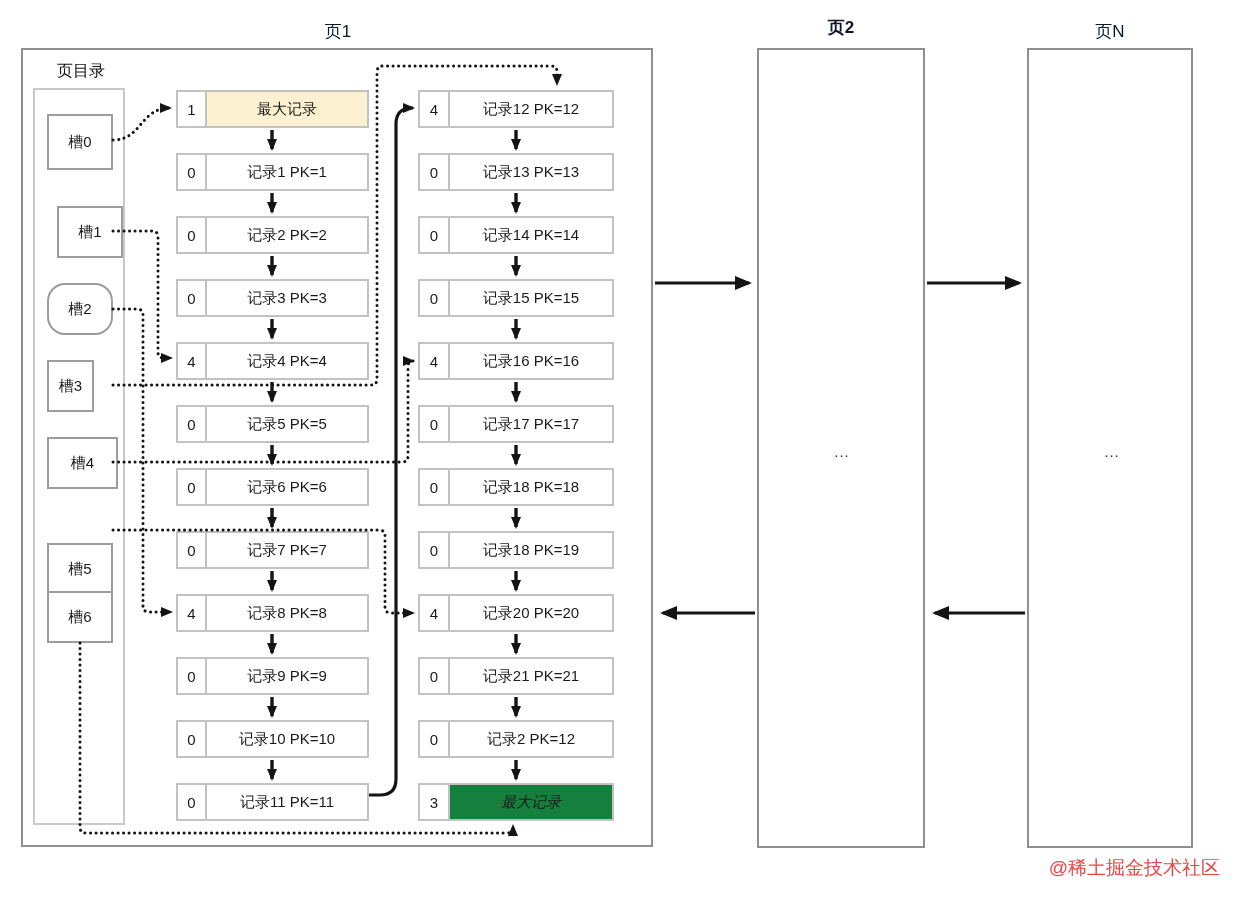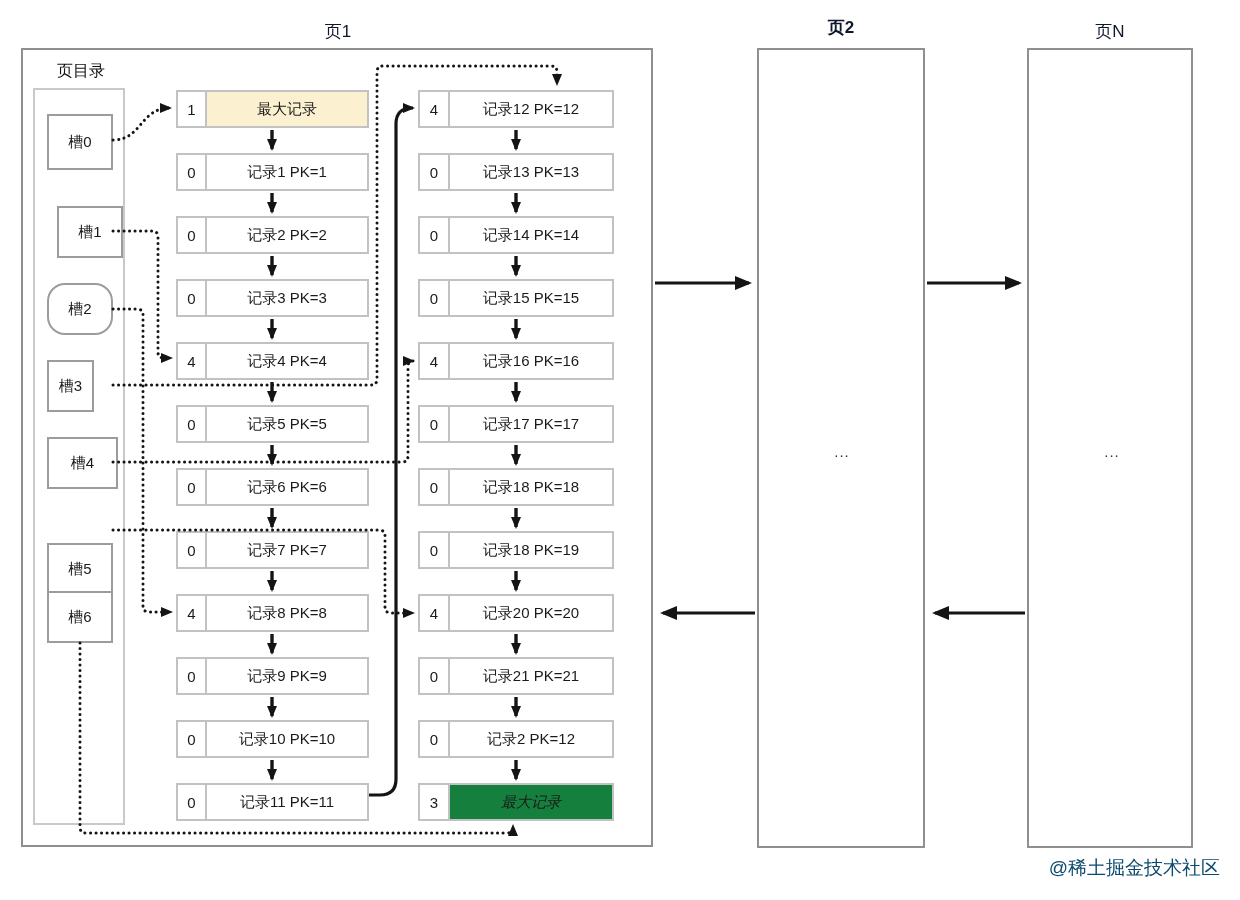--- a/index.html
+++ b/index.html
@@ -8,21 +8,21 @@
   .abs{position:absolute;box-sizing:border-box;}
   .page-title{font-size:17px;text-align:center;width:200px;color:#0f172a;}
   .page-box{border:2px solid #8f8f8f;background:#fff;}
   .dir-box{border:2px solid #c9c9c9;background:#fff;}
   .dir-label{font-size:16px;color:#111;}
   .slot{border:2px solid #9c9c9c;background:#fff;display:flex;align-items:center;justify-content:center;font-size:15px;}
   .record{border:2px solid #c2c2c2;background:#fff;display:flex;align-items:stretch;}
   .record .num{border-right:2px solid #c2c2c2;display:flex;align-items:center;justify-content:center;font-size:15px;flex:0 0 auto;}
   .record .lbl{flex:1 1 auto;display:flex;align-items:center;justify-content:center;font-size:15px;white-space:nowrap;}
   .ellipsis{font-size:15px;color:#333;width:100px;text-align:center;letter-spacing:1px;}
-  .watermark{font-size:19px;color:#0c4a6e;width:190px;text-align:right;}
+  .watermark{font-size:19px;color:#ef4444;width:190px;text-align:right;}
   svg{position:absolute;left:0;top:0;pointer-events:none;}
 </style>
 </head>
 <body>
 
 <div id="canvas">
 
   <div class="abs page-title" style="left:238px;top:20px;">页1</div>
   <div class="abs page-title" style="left:741px;top:16px;font-weight:bold;">页2</div>
   <div class="abs page-title" style="left:1010px;top:20px;">页N</div>

